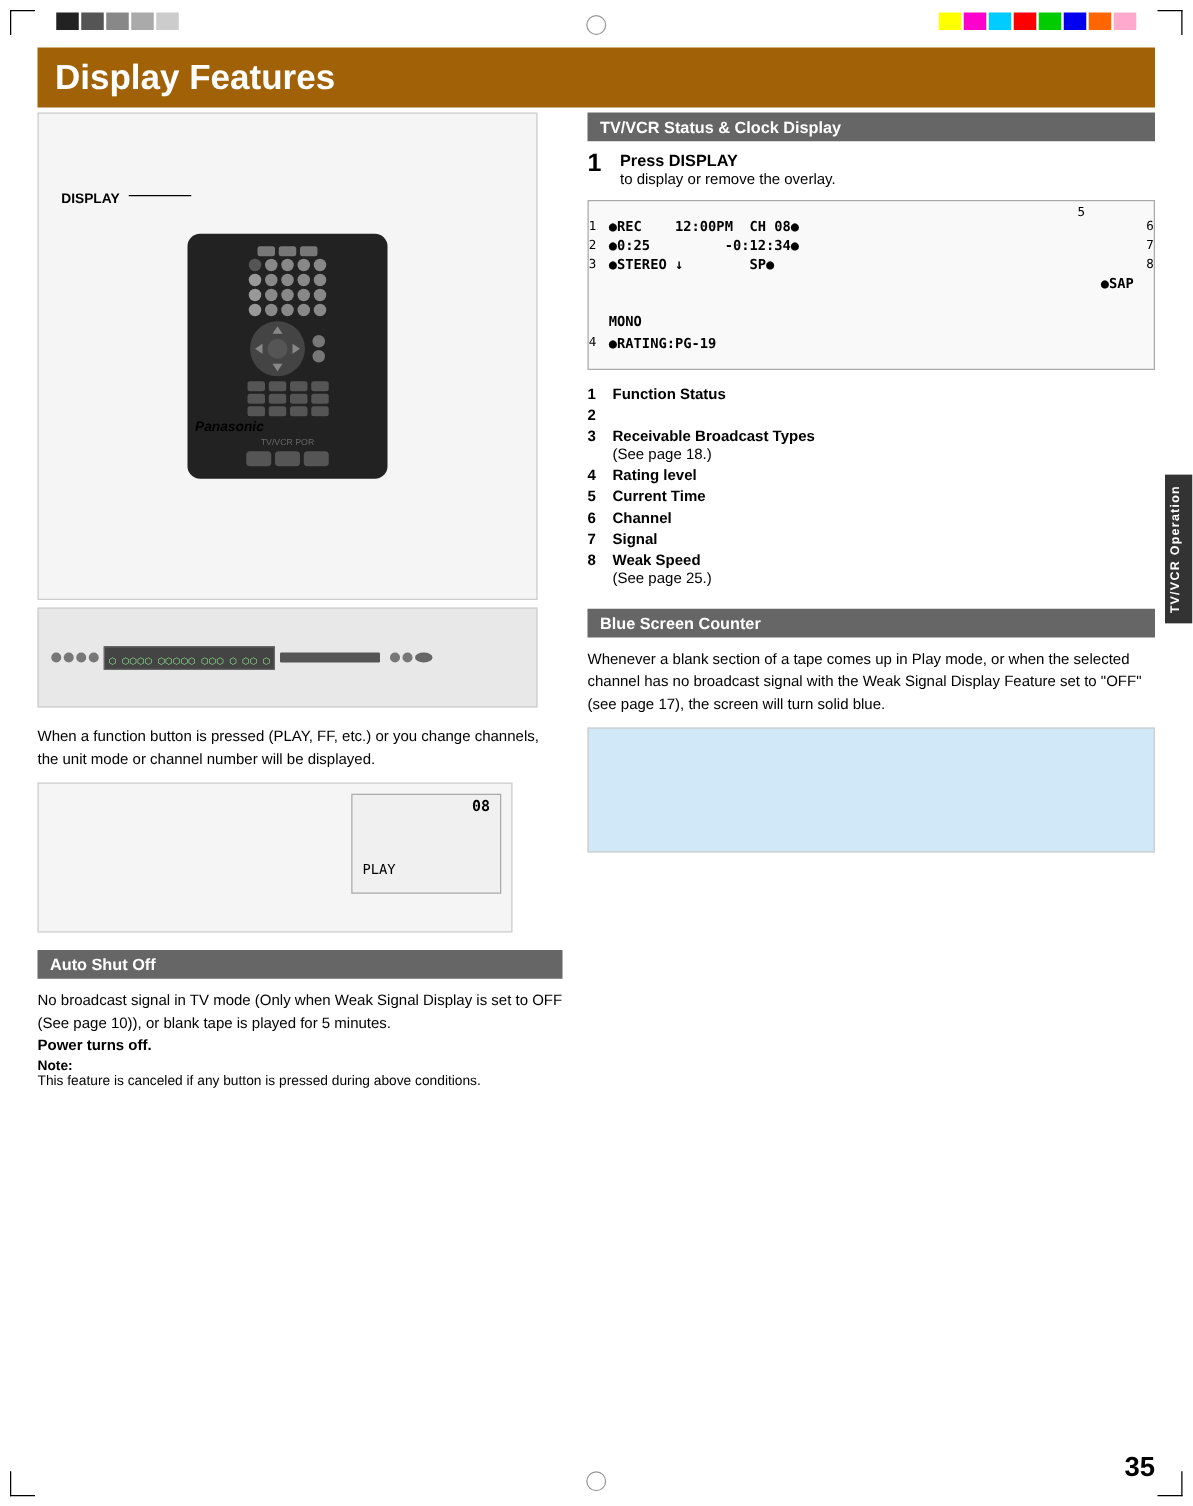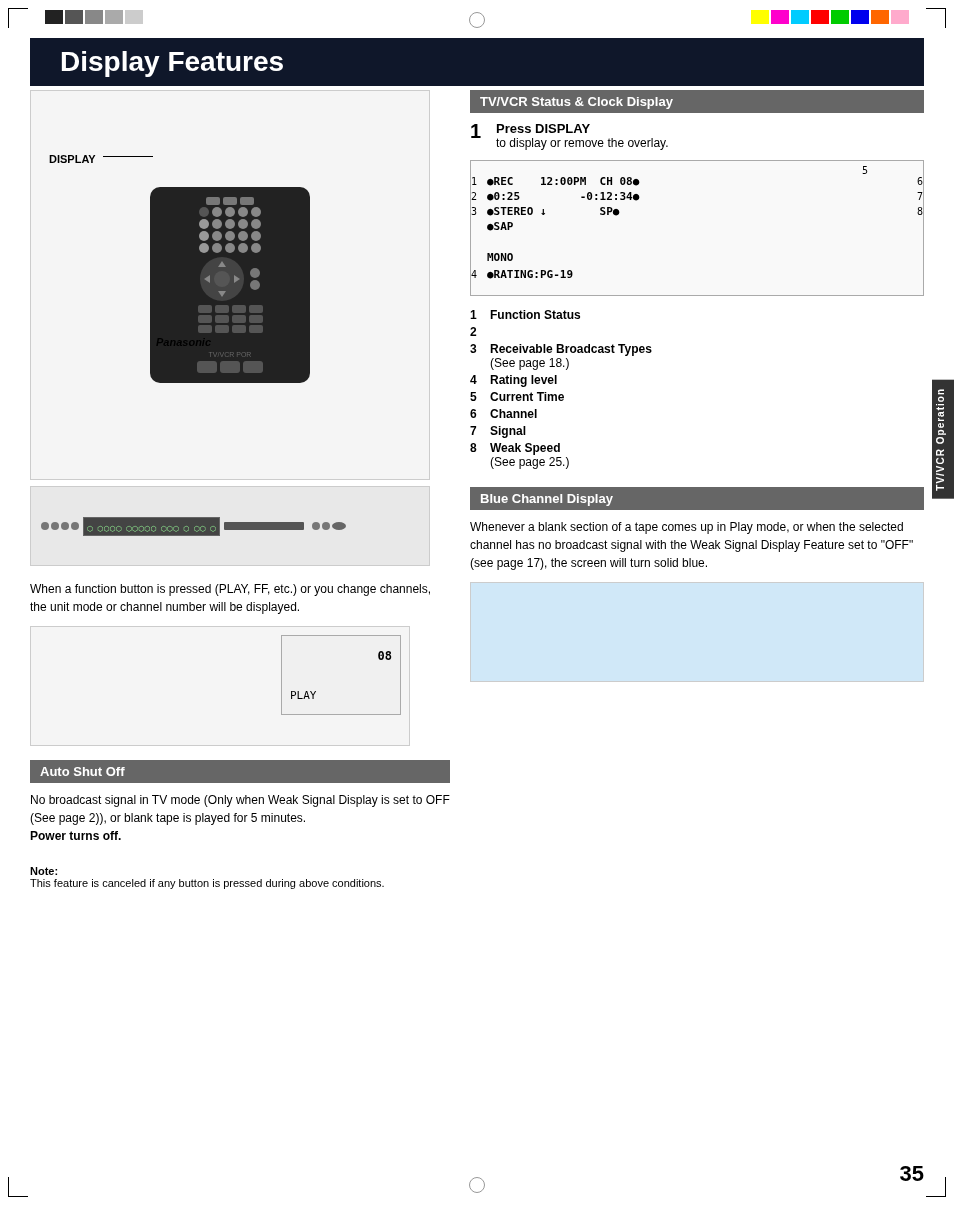--- a/index.html
+++ b/index.html
@@ -85,25 +85,25 @@
       padding: 8px 3px;
       letter-spacing: 1px;
     }
 
     
     .main-title {
       position: absolute;
       top: 38px;
       left: 30px;
       right: 30px;
-      background: #0f172a;
+      background: #a16207;
       color: #fff;
       font-size: 28px;
       font-weight: bold;
-      padding: 8px 30px;
+      padding: 8px 14px;
     }
 
     
     .left-col {
       position: absolute;
       top: 90px;
       left: 30px;
       width: 420px;
     }
 
@@ -292,21 +292,21 @@
       background: #f0f0f0;
       width: 120px;
       height: 80px;
       padding: 4px;
       font-family: monospace;
       font-size: 11px;
       position: relative;
     }
     .ch-num {
       position: absolute;
-      top: 13px;
+      top: 2px;
       right: 8px;
       font-weight: bold;
       font-size: 12px;
     }
     .ch-play {
       position: absolute;
       bottom: 12px;
       left: 8px;
       font-size: 11px;
     }
@@ -314,21 +314,21 @@
     
     .shutoff-section {
       margin-top: 14px;
     }
     .shutoff-desc {
       font-size: 12px;
       line-height: 1.5;
     }
     .shutoff-note {
       font-size: 11px;
-      margin-top: 20px;
+      margin-top: 2px;
     }
     .shutoff-note .note-title {
       font-weight: bold;
     }
 
     
     .blue-section {
       margin-top: 18px;
     }
     .blue-desc {
@@ -515,21 +515,21 @@
         <div class="ch-play">PLAY</div>
       </div>
     </div>
   </div>
 
   <div class="shutoff-section">
     <div class="section-header">
       <span>Auto Shut Off</span>
     </div>
     <p class="shutoff-desc">
-      <span>No broadcast signal in TV mode (Only when Weak Signal Display is set to OFF (See page 2)), or blank tape is played for 5 minutes.</span><br>
+      <span>No broadcast signal in TV mode (Only when Weak Signal Display is set to OFF (See page 10)), or blank tape is played for 5 minutes.</span><br>
       <strong>Power turns off.</strong>
     </p>
     <div class="shutoff-note">
       <span class="note-title">Note:</span>
       <br>
       <span>This feature is canceled if any button is pressed during above conditions.</span>
     </div>
   </div>
 
 </div>
@@ -562,21 +562,21 @@
         <span style="position:absolute; left:-16px; font-size:10px;">2</span>
         <span style="font-family:monospace; font-size:11px; font-weight:bold;">●0:25&nbsp;&nbsp;&nbsp;&nbsp;&nbsp;&nbsp;&nbsp;&nbsp;&nbsp;-0:12:34●</span>
         <span style="position:absolute; right:-16px; font-size:10px;">7</span>
       </div>
 
       <div class="status-row" style="margin-bottom:1px;">
         <span style="position:absolute; left:-16px; font-size:10px;">3</span>
         <span style="font-family:monospace; font-size:11px; font-weight:bold;">●STEREO&nbsp;↓&nbsp;&nbsp;&nbsp;&nbsp;&nbsp;&nbsp;&nbsp;&nbsp;SP●</span>
         <span style="position:absolute; right:-16px; font-size:10px;">8</span>
       </div>
-      <div class="status-row" style="margin-bottom:18px;">
+      <div class="status-row" style="margin-bottom:18px;justify-content:flex-end;">
         <span style="font-family:monospace; font-size:11px; font-weight:bold;">●SAP</span>
       </div>
       <div class="status-row" style="margin-bottom:4px;">
         <span style="font-family:monospace; font-size:11px; font-weight:bold;">MONO</span>
       </div>
 
       <div class="status-row">
         <span style="position:absolute; left:-16px; font-size:10px;">4</span>
         <span style="font-family:monospace; font-size:11px; font-weight:bold;">●RATING:PG-19</span>
       </div>
@@ -618,19 +618,19 @@
         <div class="feature-text">
           <span class="bold-label">Weak Speed</span><br>
           <span>(See page 25.)</span>
         </div>
       </li>
     </ul>
   </div>
 
   <div class="blue-section">
     <div class="section-header">
-      <span>Blue Channel Display</span>
+      <span>Blue Screen Counter</span>
     </div>
     <p class="blue-desc">Whenever a blank section of a tape comes up in Play mode, or when the selected channel has no broadcast signal with the Weak Signal Display Feature set to "OFF" (see page 17), the screen will turn solid blue.</p>
     <div class="blue-screen-box"></div>
   </div>
 
 </div>
 
 </body></html>

